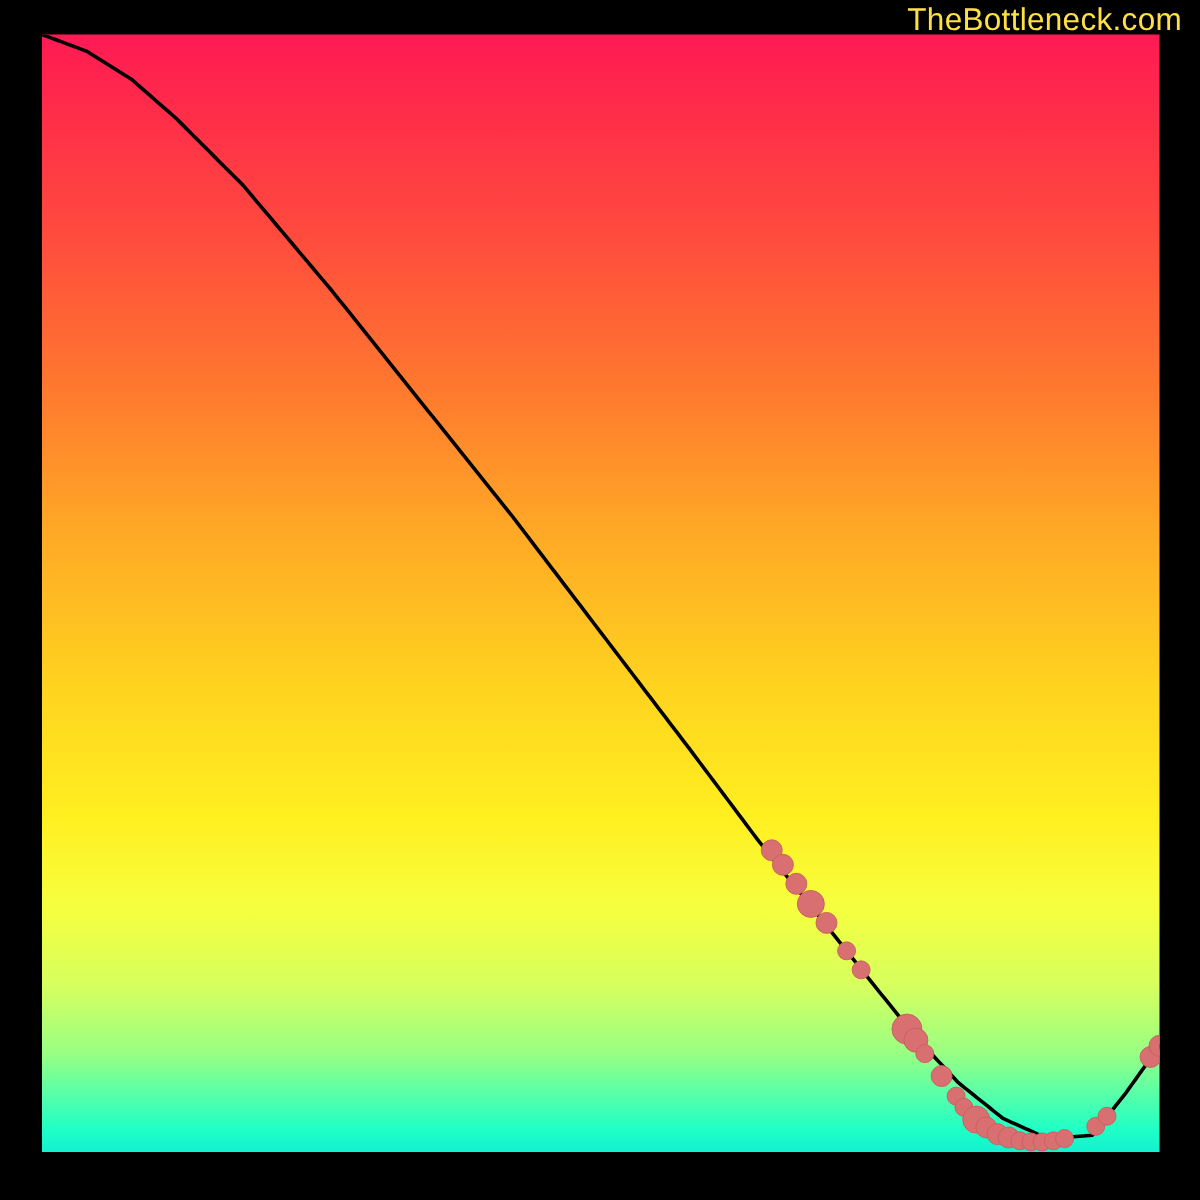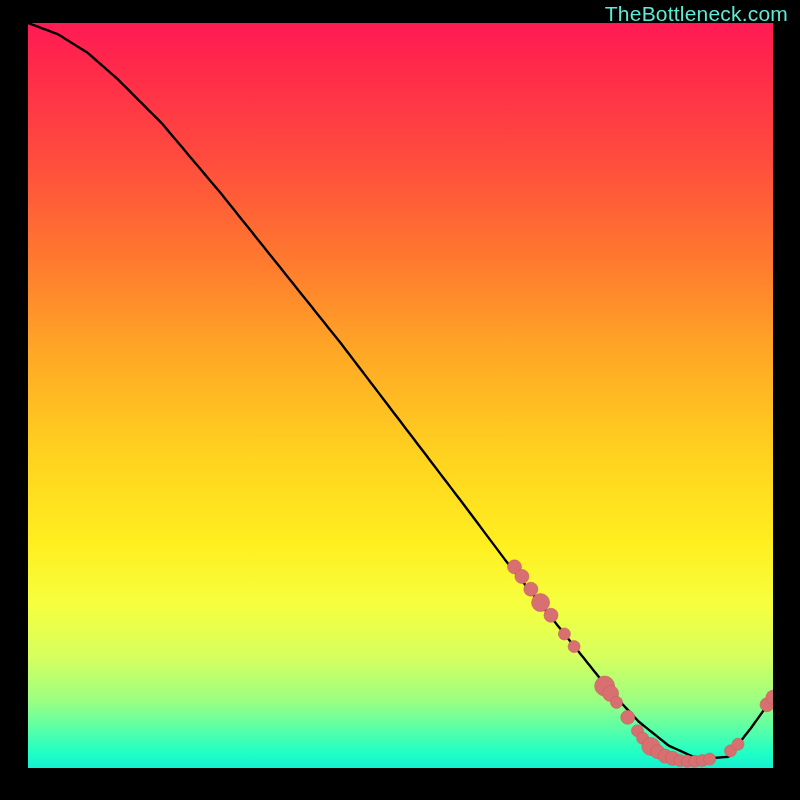--- a/index.html
+++ b/index.html
@@ -39,21 +39,21 @@
       #1fffc6 98%,
       #14f0d0 100%
     );
   }
   .watermark {
     position: absolute;
     top: 2px;
     right: 12px;
     font-family: Arial, Helvetica, sans-serif;
     font-size: 21px;
-    color: #5eead4;
+    color: #fde047;
     letter-spacing: 0.2px;
     user-select: none;
   }
   svg {
     position: absolute;
     left: 0;
     top: 0;
   }
 </style>
 </head>

